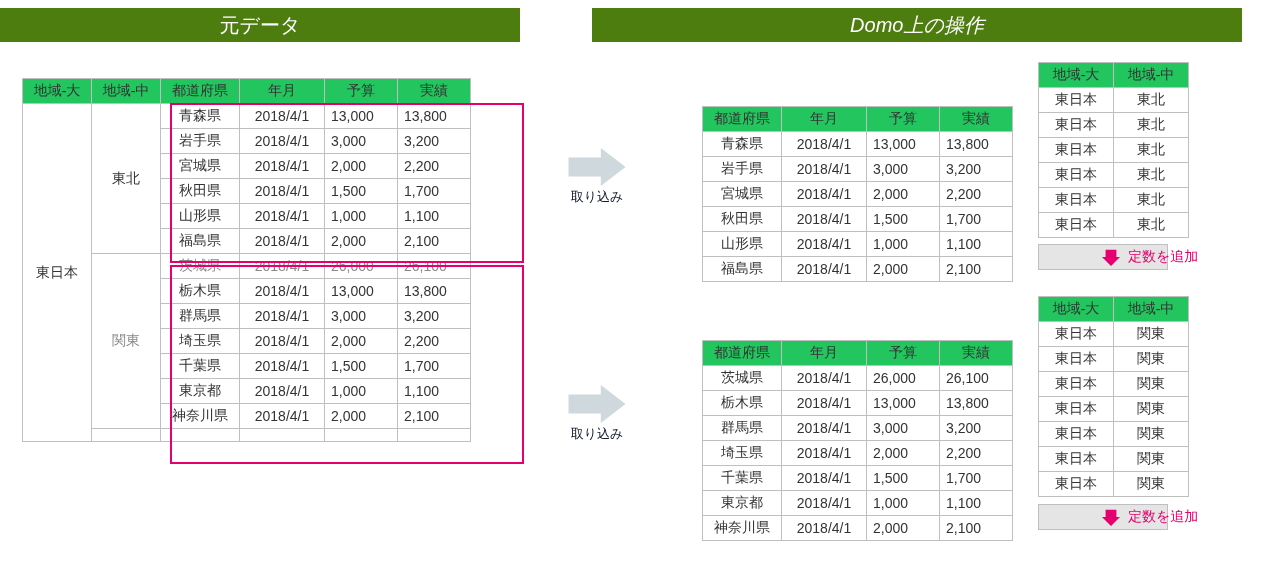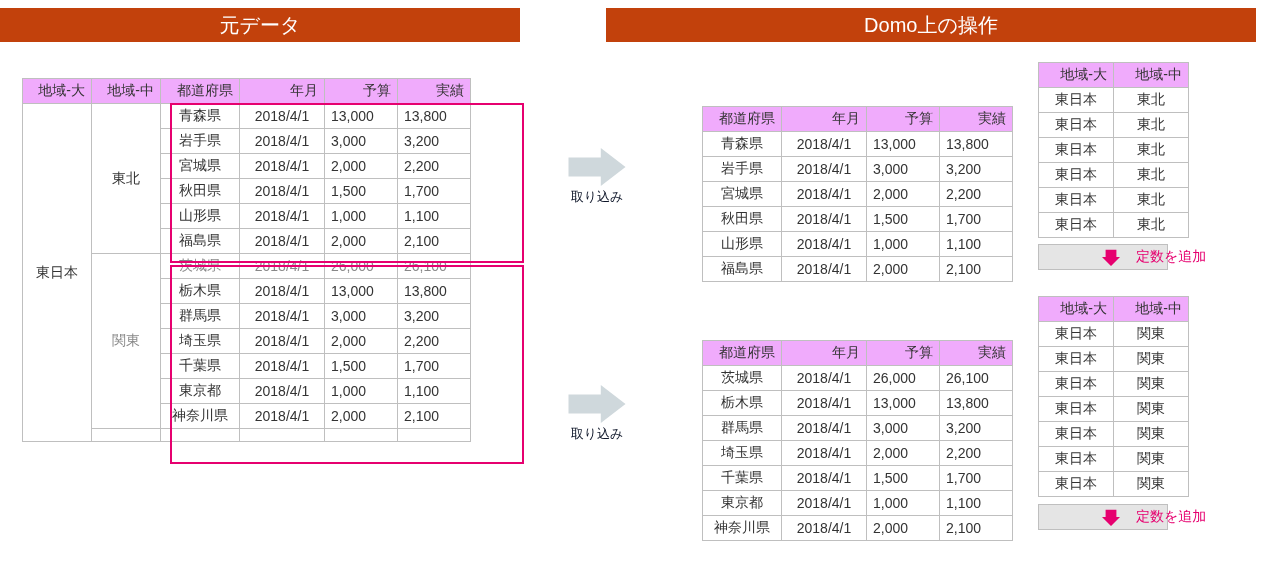--- a/index.html
+++ b/index.html
@@ -15,44 +15,45 @@
   }
   .stage {
     position: relative;
     width: 1280px;
     height: 569px;
   }
   .banner {
     position: absolute;
     top: 8px;
     height: 34px;
-    background: #c2410c;
+    background: #4d7c0f;
     color: #fff;
     display: flex;
     align-items: center;
     justify-content: center;
     font-size: 20px;
   }
   .banner.left  { left: 0;   width: 520px; }
-  .banner.right { left: 606px; width: 650px; }
+  .banner.right { left: 592px; width: 650px; font-style: italic; }
 
   table.grid {
     position: absolute;
     border-collapse: collapse;
     background: #fff;
   }
   .grid th, .grid td {
     border: 1px solid #bfbfbf;
     height: 24px;
     padding: 0 6px;
   }
   .grid th {
-    background: #f0abfc;
+    background: #22c55e;
     font-weight: normal;
-    text-align: right;
+    text-align: center;
+    font-family: Liberation Serif, serif;
   }
   .grid td.txt { text-align: center; }
   .grid td.num { }
 
   
   #src th:nth-child(1), #src td.c0 { width: 56px; }
   #src th:nth-child(2), #src td.c1 { width: 56px; }
   #src th:nth-child(3), #src td.c2 { width: 66px; }
   #src th:nth-child(4), #src td.c3 { width: 72px; }
   #src th:nth-child(5), #src td.c4 { width: 60px; }
@@ -90,21 +91,21 @@
   .mid th:nth-child(4), .mid td.c3 { width: 60px; }
 
   .reg th:nth-child(1), .reg td.c0 { width: 62px; }
   .reg th:nth-child(2), .reg td.c1 { width: 62px; }
 
   
   .down-wrap {
     position: absolute;
     display: flex;
     align-items: center;
-    gap: 16px;
+    gap: 8px;
     color: #e6006f;
     font-size: 14px;
   }
   .down-wrap svg { width: 18px; height: 18px; }
   .reg-total-cell {
     position: absolute;
     border: 1px solid #bfbfbf;
     background: #e5e5e5;
     height: 24px;
   }

